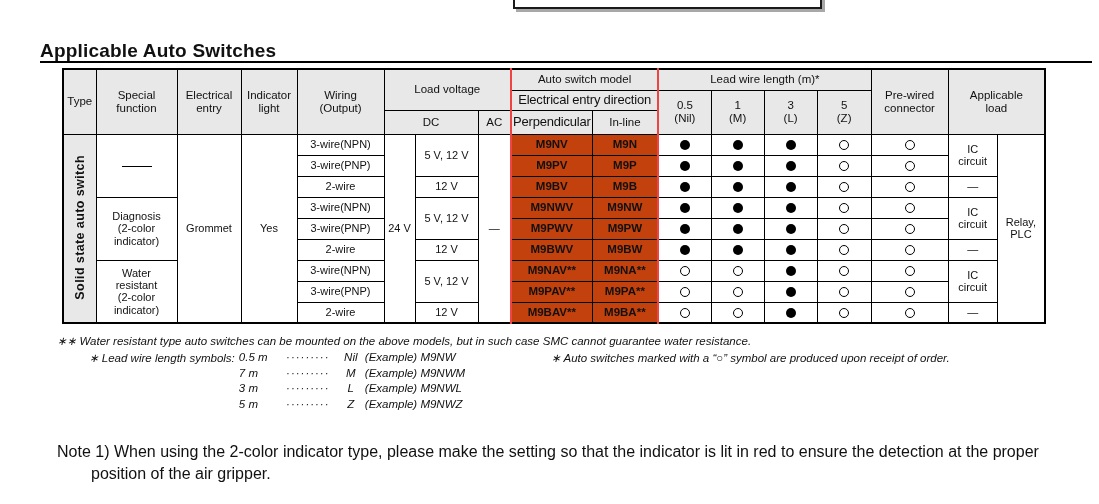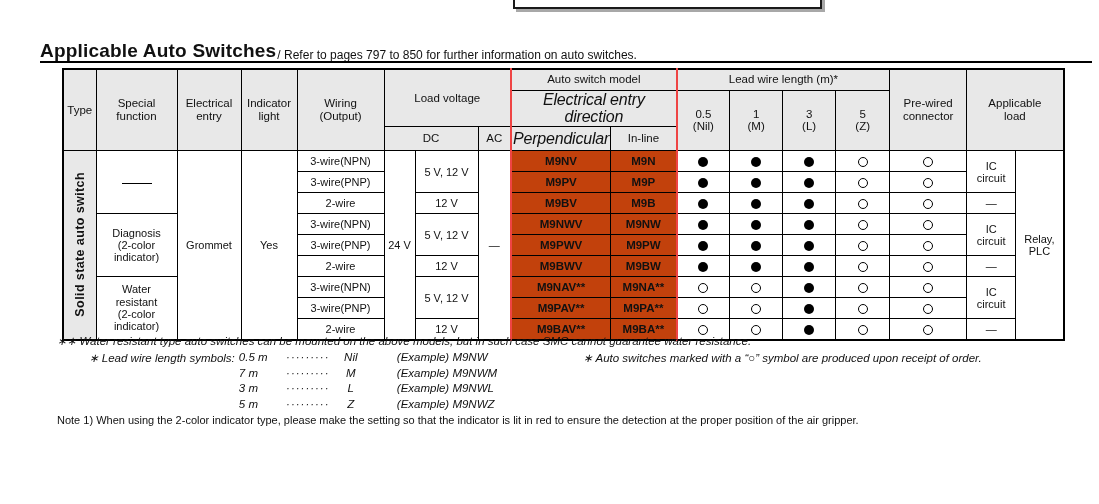--- a/index.html
+++ b/index.html
@@ -12,21 +12,21 @@
 
   
   .top-box {
     position:absolute; left:513px; top:-8px; width:309px; height:17px;
     background:#fff; border:2px solid #1a1a1a;
     box-shadow:3px 3px 0 0 #a8a8a8;
   }
 
   .title-row {
     position:absolute; left:40px; top:40px; width:1040px;
-    display:flex; align-items:flex-end; gap:1px; white-space:nowrap;
+    display:flex; align-items:flex-start; gap:7px; white-space:nowrap;
   }
   .title-main { font-size:19px; font-weight:bold; letter-spacing:0.2px; }
   .title-sub  { font-size:12px; }
   .title-rule {
     position:absolute; left:40px; top:61px; width:1052px; height:0;
     border-top:2px solid #000;
   }
 
   .table-wrap { position:absolute; left:62px; top:68px; }
   table { border-collapse:collapse; table-layout:fixed; border:2px solid #000; }
@@ -34,21 +34,21 @@
     border:1px solid #000; padding:0 1px; text-align:center; vertical-align:middle;
     font-weight:normal; font-size:11px; line-height:1.12;
   }
   thead th { font-size:11.5px; white-space:pre-line; }
   thead tr:nth-child(1) { height:21px; }
   thead tr:nth-child(2) { height:20px; }
   thead tr:nth-child(3) { height:24px; }
   tbody tr { height:21px; }
   .shade { background:#e8e8e8; }
   .prewrap { white-space:pre-line; }
-  .cond  { font-size:16px; letter-spacing:-0.2px;font-style:italic; }
+  .cond  { font-size:13px; letter-spacing:-0.2px; }
   .model { font-weight:bold; font-size:11.5px; background:#c2410c; }
   .bl2 { border-left:2px solid #ef4444; }
   .vtext {
     display:inline-block; writing-mode:vertical-rl; transform:rotate(180deg);
     font-weight:bold; font-size:12.5px; letter-spacing:0.4px;
   }
   .dot { display:inline-block; border-radius:50%; vertical-align:middle; }
   .dot.filled { width:10px; height:10px; background:#000; }
   .dot.open   { width:10px; height:10px; border:1.5px solid #000; background:#fff; }
   .hdash { display:inline-block; width:30px; border-top:1.5px solid #000; vertical-align:middle; }
@@ -56,36 +56,35 @@
   .footnotes { position:absolute; left:57px; top:334px; width:1000px; font-size:11.5px;font-style:italic; }
   .fn-line1 { margin-bottom:3px; }
   .fn-row2 { display:flex; align-items:flex-start; }
   .lead-block { display:flex; }
   .lead-label { white-space:nowrap;margin-left:32px; }
   .lead-rows { margin-left:4px; }
   .lead-row { display:flex; height:15.5px; }
   .lead-row .len  { width:40px; text-align:left; white-space:nowrap; }
   .lead-row .dots { width:58px; text-align:center; letter-spacing:1px; color:#222; }
   .lead-row .sym  { width:28px; text-align:center; }
-  .lead-row .ex   { text-align:center; white-space:nowrap;margin-left:32px; }
+  .lead-row .ex   { text-align:center; white-space:nowrap; }
   .order-note { margin-left:86px; white-space:nowrap; }
 
   .note-block {
-    position:absolute; left:57px; top:413px; width:985px; font-size:11px;
+    position:absolute; left:57px; top:441px; width:985px; font-size:16px;
     padding-left:34px; text-indent:-34px; line-height:1.35;
   }
 </style>
 </head>
 <body>
 
 <div class="top-box"></div>
 
 <div class="title-row">
   <span class="title-main">Applicable Auto Switches</span>
-  <span class="title-sub">/ Refer to pages 797 to 850 for further information on auto switches.</span>
 </div>
 <div class="title-rule"></div>
 
 <div class="table-wrap">
   <table>
     <colgroup>
       <col style="width:33px">
         <col style="width:81px">
         <col style="width:64px">
         <col style="width:56px">

